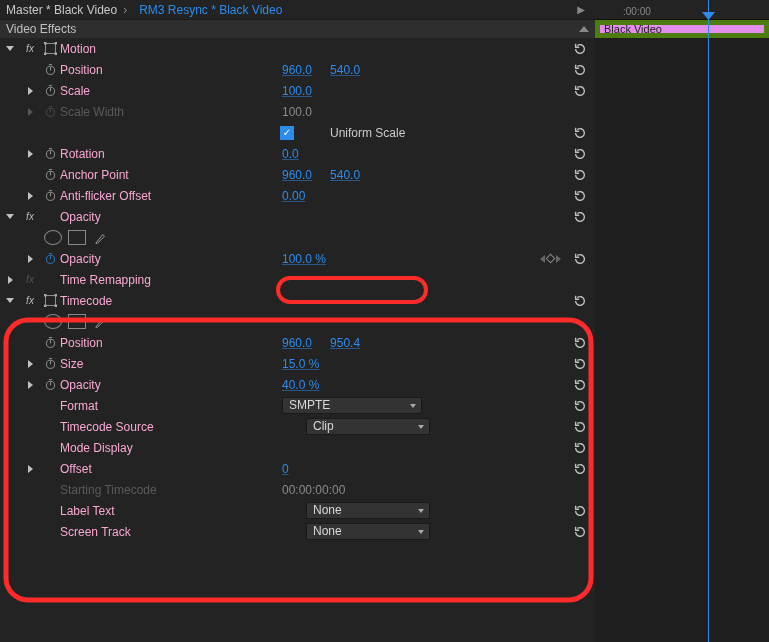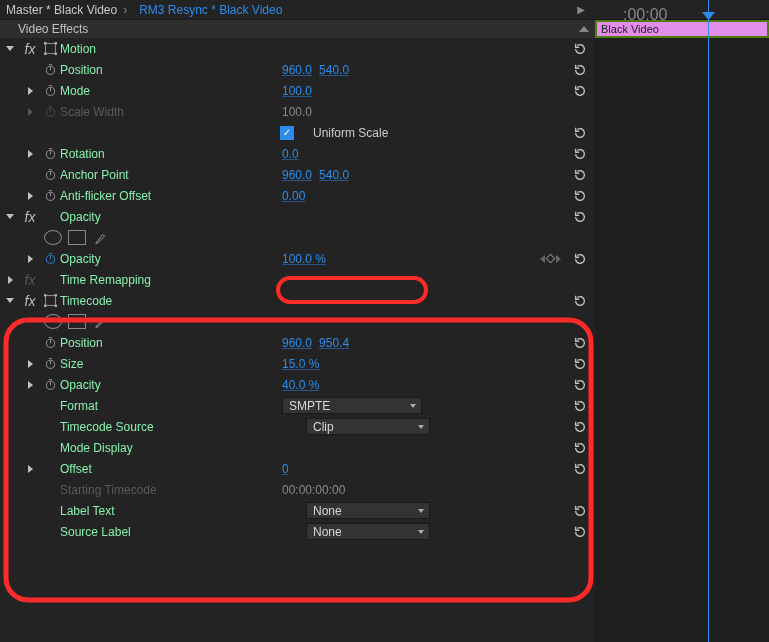--- a/index.html
+++ b/index.html
@@ -10,41 +10,41 @@
 
   
   .top { display: flex; align-items: center; height: 20px; padding: 0 6px; background: #232323; border-bottom: 1px solid #1a1a1a; }
   .top .master { color: #c8c8c8; }
   .top .clip   { color: #2d8ceb; margin-left: 6px; cursor: pointer; }
   .top .sep    { margin: 0 6px; color: #888; }
   .top .playhead { margin-left: auto; color: #888; font-size: 10px; padding-right: 4px; }
 
   
   .section { display: flex; align-items: center; height: 18px; padding: 0 6px; background: #2e2e2e; }
-  .section span { flex: 1; color: #c0c0c0; margin-left: 12px; }
+  .section span { flex: 1; color: #c0c0c0; }
   .section .chev-up { width: 0; height: 0; border-left: 5px solid transparent; border-right: 5px solid transparent; border-bottom: 6px solid #888; }
 
   
   .row { display: flex; align-items: center; height: 21px; position: relative; }
 
   .c-twist { width: 20px; display: flex; justify-content: center; }
   .tw-down  { width: 0; height: 0; border-top: 5px solid #c0c0c0; border-left: 4px solid transparent; border-right: 4px solid transparent; }
   .tw-right { width: 0; height: 0; border-left: 5px solid #c0c0c0; border-top: 4px solid transparent; border-bottom: 4px solid transparent; }
 
-  .c-fx { width: 20px; display: flex; justify-content: center; color: #bbb; font-style: italic; font-size: 14px; }
+  .c-fx { width: 20px; display: flex; justify-content: center; color: #bbb; font-style: italic; font-size: 10px; }
   .c-fx.dim { color: #555; }
 
   .c-icon { width: 20px; display: flex; justify-content: center; align-items: center; }
   .c-icon svg { width: 13px; height: 13px; }
   .c-icon.dim svg { opacity: .35; }
 
-  .c-name { flex: 0 0 auto; color: #86efac; }
+  .c-name { flex: 0 0 auto; color: #f9a8d4; }
   .c-name.dim { color: #5a5a5a; }
 
-  .c-val { position: absolute; left: 282px; display: flex; gap: 7px; }
+  .c-val { position: absolute; left: 282px; display: flex; gap: 18px; }
   .link { color: #2d8ceb; text-decoration: underline; text-decoration-color: rgba(45,140,235,.5); cursor: ns-resize; }
   .static { color: #8a8a8a; }
 
   .c-reset { position: absolute; right: 6px; top: 2px; width: 18px; height: 17px; display: flex; align-items: center; justify-content: center; cursor: pointer; }
   .c-reset svg { width: 14px; height: 14px; stroke: #bfbfbf; fill: none; stroke-width: 1.6; }
 
   .c-kf { position: absolute; right: 34px; display: flex; align-items: center; gap: 2px; }
   .kf-arrow { width: 0; height: 0; border-top: 4px solid transparent; border-bottom: 4px solid transparent; }
   .kf-l { border-right: 5px solid #666; }
   .kf-r { border-left: 5px solid #666; }
@@ -66,35 +66,35 @@
   .mask-btn { width: 18px; height: 15px; border: 1px solid #888; display: flex; align-items: center; justify-content: center; cursor: pointer; }
   .mask-ellipse { border-radius: 50%; }
   .mask-pen { border: none; }
 
   
   .chk { width: 14px; height: 14px; border: 1px solid #888; background: #333; display: inline-flex; align-items: center; justify-content: center; cursor: pointer; }
   .chk.on { background: #2d8ceb; border-color: #2d8ceb; }
   .chk.on::after { content: "✓"; color: #fff; font-size: 10px; line-height: 1; }
 
   
-  .dd { position: absolute; left: 282px; height: 17px; background: #333; border: 1px solid #1a1a1a; color: #d8d8d8; display: flex; align-items: center; padding: 0 18px 0 6px; cursor: pointer; }
+  .dd { position: absolute; left: 282px; height: 17px; background: #333; border: 1px solid #1a1a1a; color: #d8d8d8; display: flex; padding: 0 18px 0 6px; cursor: pointer; }
   .dd::after { content: ""; position: absolute; right: 5px; top: 6px; width: 0; height: 0; border-top: 4px solid #aaa; border-left: 3px solid transparent; border-right: 3px solid transparent; }
   .dd-w-wide { width: 140px; }
   .dd-w-med  { width: 124px; margin-left: 24px; }
 
   
   #anno { position: absolute; left: 0; top: 0; width: 595px; height: 642px; pointer-events: none; }
 
   
   #timeline { position: absolute; left: 595px; top: 0; width: 174px; height: 642px; background: #1e1e1e; }
   #tl-ruler { height: 20px; background: #232323; border-bottom: 1px solid #111; position: relative; }
-  #tl-ruler .tick { position: absolute; left: 28px; top: 6px; color: #888; font-size: 16px; }
+  #tl-ruler .tick { position: absolute; left: 28px; top: 6px; color: #888; font-size: 10px; }
   #tl-playhead { position: absolute; left: 113px; top: 0; width: 1px; height: 642px; background: #2d8ceb; }
   #tl-ph-cap { position: absolute; left: 107px; top: 12px; width: 13px; height: 8px; background: #2d8ceb; clip-path: polygon(0 0, 100% 0, 50% 100%); }
-  #tl-clip { position: absolute; left: 0; top: 20px; width: 174px; height: 18px; background: #e38eea; border: 2px solid #4d7c0f; color: #222; font-size: 11px; padding-left: 4px; display: flex; align-items: center; }
+  #tl-clip { position: absolute; left: 0; top: 20px; width: 174px; height: 18px; background: #e38eea; border: 5px solid #4d7c0f; color: #222; font-size: 11px; padding-left: 4px; display: flex; align-items: center; }
 
 </style>
 </head>
 <body>
 
 <div id="panel">
 
   <div class="top">
     <span class="master">Master * Black Video</span>
     <span class="sep">›</span>
@@ -156,21 +156,21 @@
     <div class="c-twist">
         <div class="tw-right"></div>
       </div>
     <div class="c-icon">
         <svg viewBox="0 0 16 16">
           <circle cx="8" cy="9" r="5" stroke="#aaa" fill="none"></circle>
           <line x1="8" y1="9" x2="8" y2="5" stroke="#aaa"></line>
           <line x1="6" y1="2" x2="10" y2="2" stroke="#aaa"></line>
         </svg>
       </div>
-    <span class="c-name">Mode</span>
+    <span class="c-name">Scale</span>
     <div class="c-val">
         <span class="link">100.0</span>
       </div>
     <div class="c-reset">
         <svg viewBox="0 0 16 16">
           <path d="M3 8a5 5 0 1 0 2-4"></path>
           <path d="M3 2v4h4"></path>
         </svg>
       </div>
   </div>
@@ -191,21 +191,21 @@
         <span class="static">100.0</span>
       </div>
   </div>
 
   <div class="row lvl-prop">
     <div class="c-twist"></div>
     <div class="c-icon"></div>
     <span class="c-name"></span>
     <div class="c-val" style="left:280px">
         <span class="chk on"></span>
-        <span style="color:#ccc;margin-left:12px">Uniform Scale</span>
+        <span style="color:#ccc;margin-left:18px">Uniform Scale</span>
       </div>
     <div class="c-reset">
         <svg viewBox="0 0 16 16">
           <path d="M3 8a5 5 0 1 0 2-4"></path>
           <path d="M3 2v4h4"></path>
         </svg>
       </div>
   </div>
 
   <div class="row lvl-prop has-sub">
@@ -520,21 +520,21 @@
         <svg viewBox="0 0 16 16">
           <path d="M3 8a5 5 0 1 0 2-4"></path>
           <path d="M3 2v4h4"></path>
         </svg>
       </div>
   </div>
 
   <div class="row lvl-prop">
     <div class="c-twist"></div>
       <div class="c-icon"></div>
-    <span class="c-name">Source Label</span>
+    <span class="c-name">Screen Track</span>
     <div class="dd dd-w-med">
         <span>None</span>
       </div>
     <div class="c-reset">
         <svg viewBox="0 0 16 16">
           <path d="M3 8a5 5 0 1 0 2-4"></path>
           <path d="M3 2v4h4"></path>
         </svg>
       </div>
   </div>

